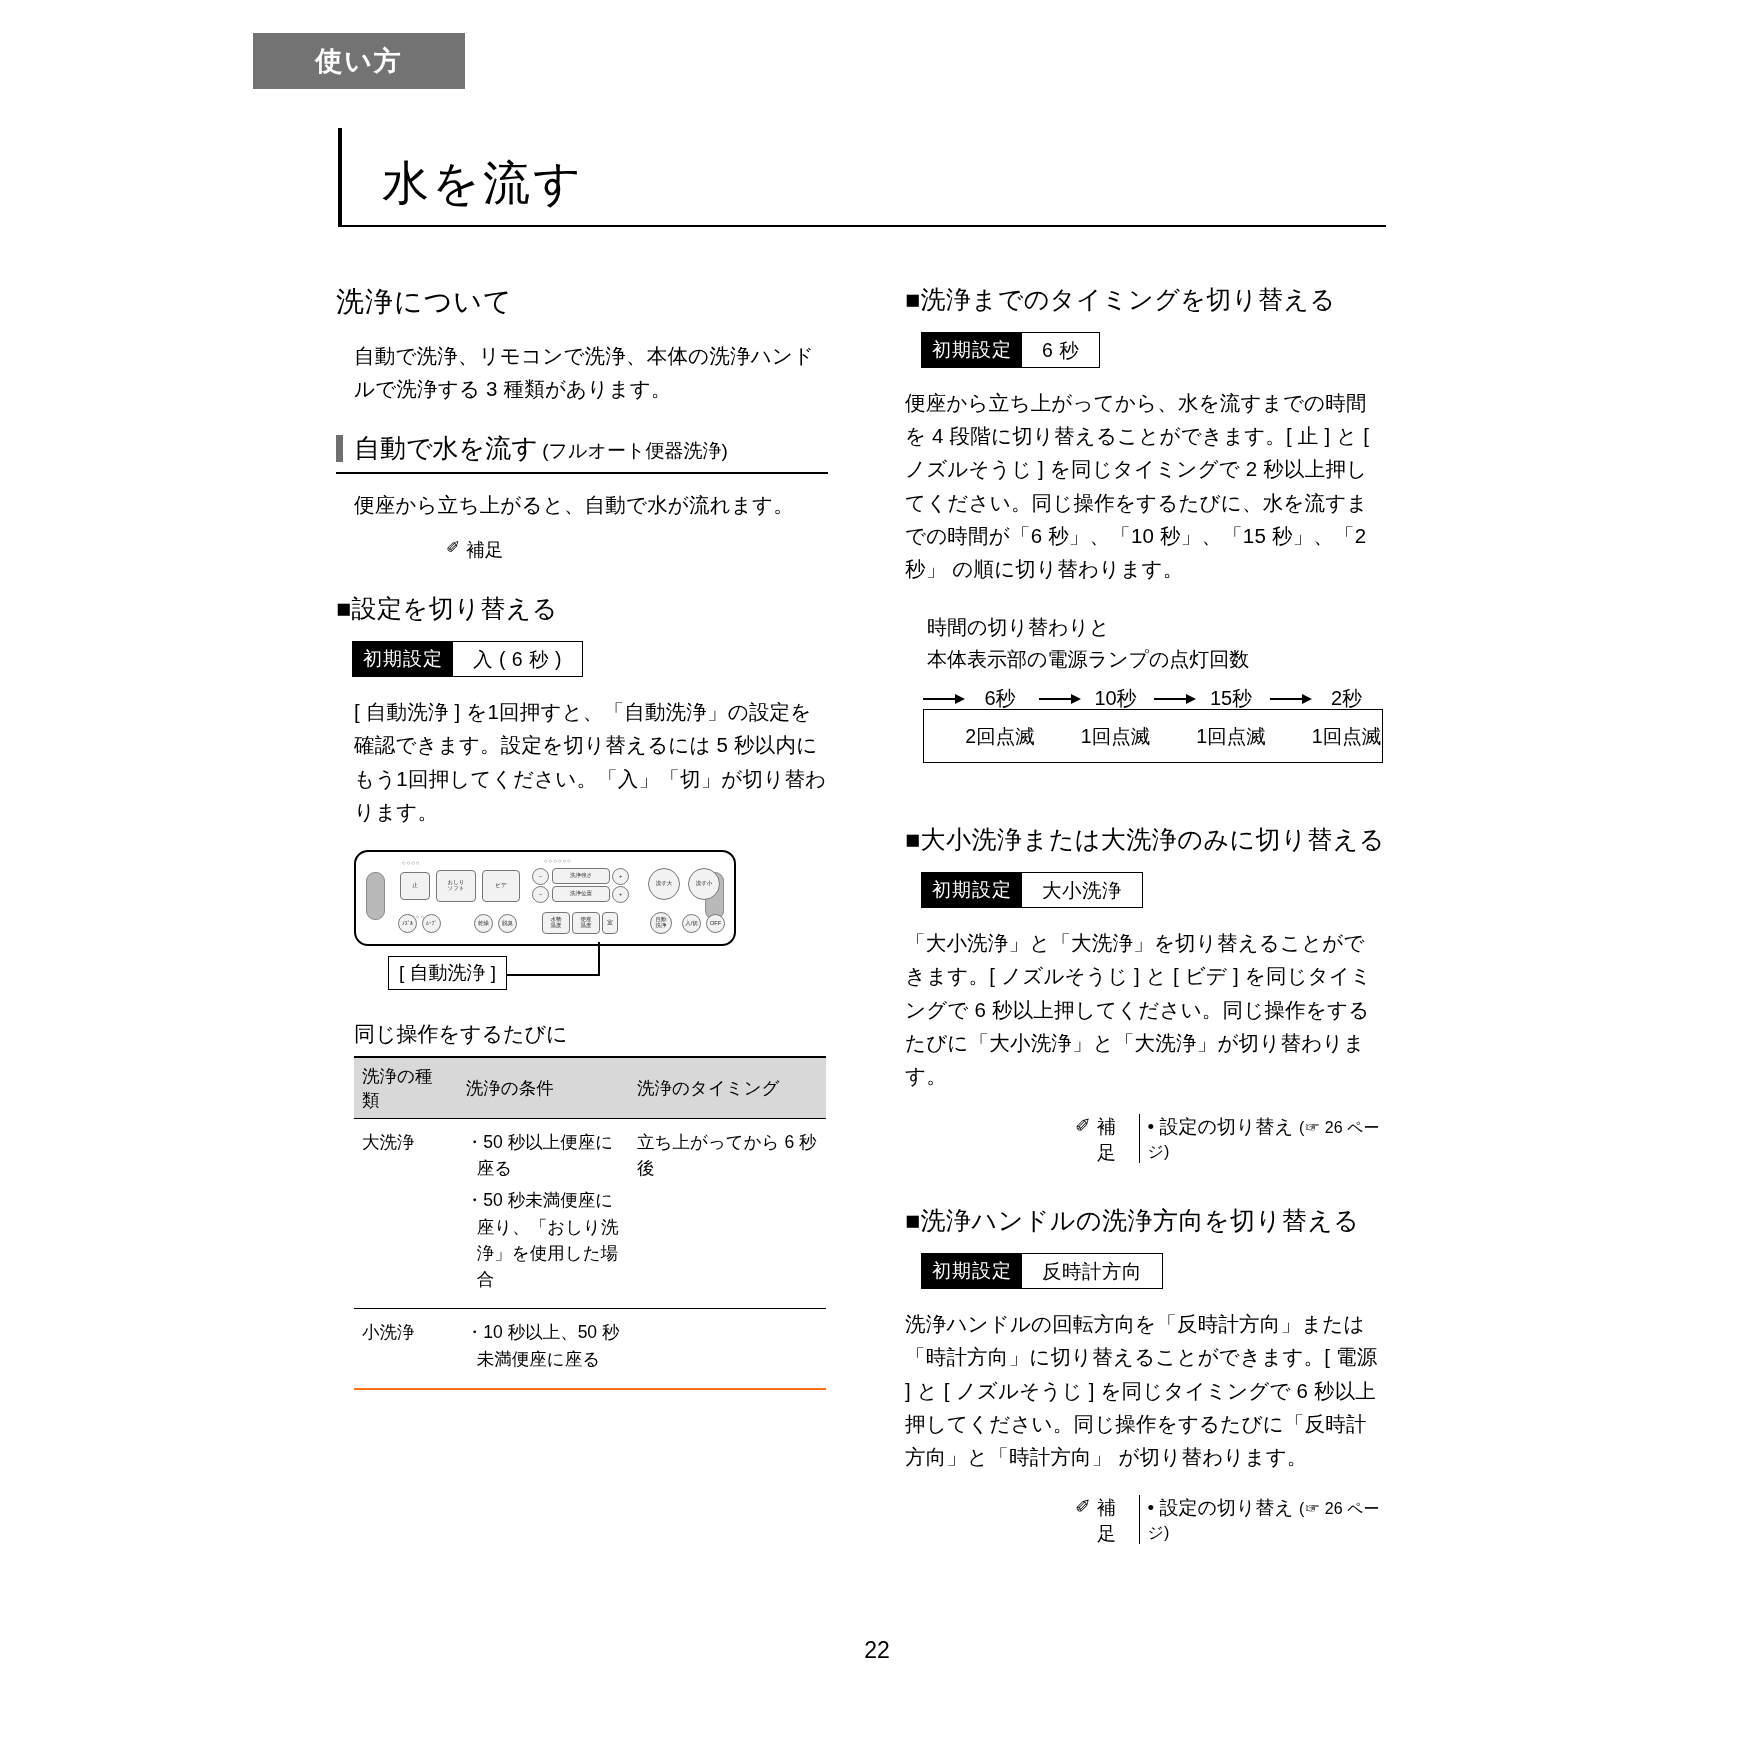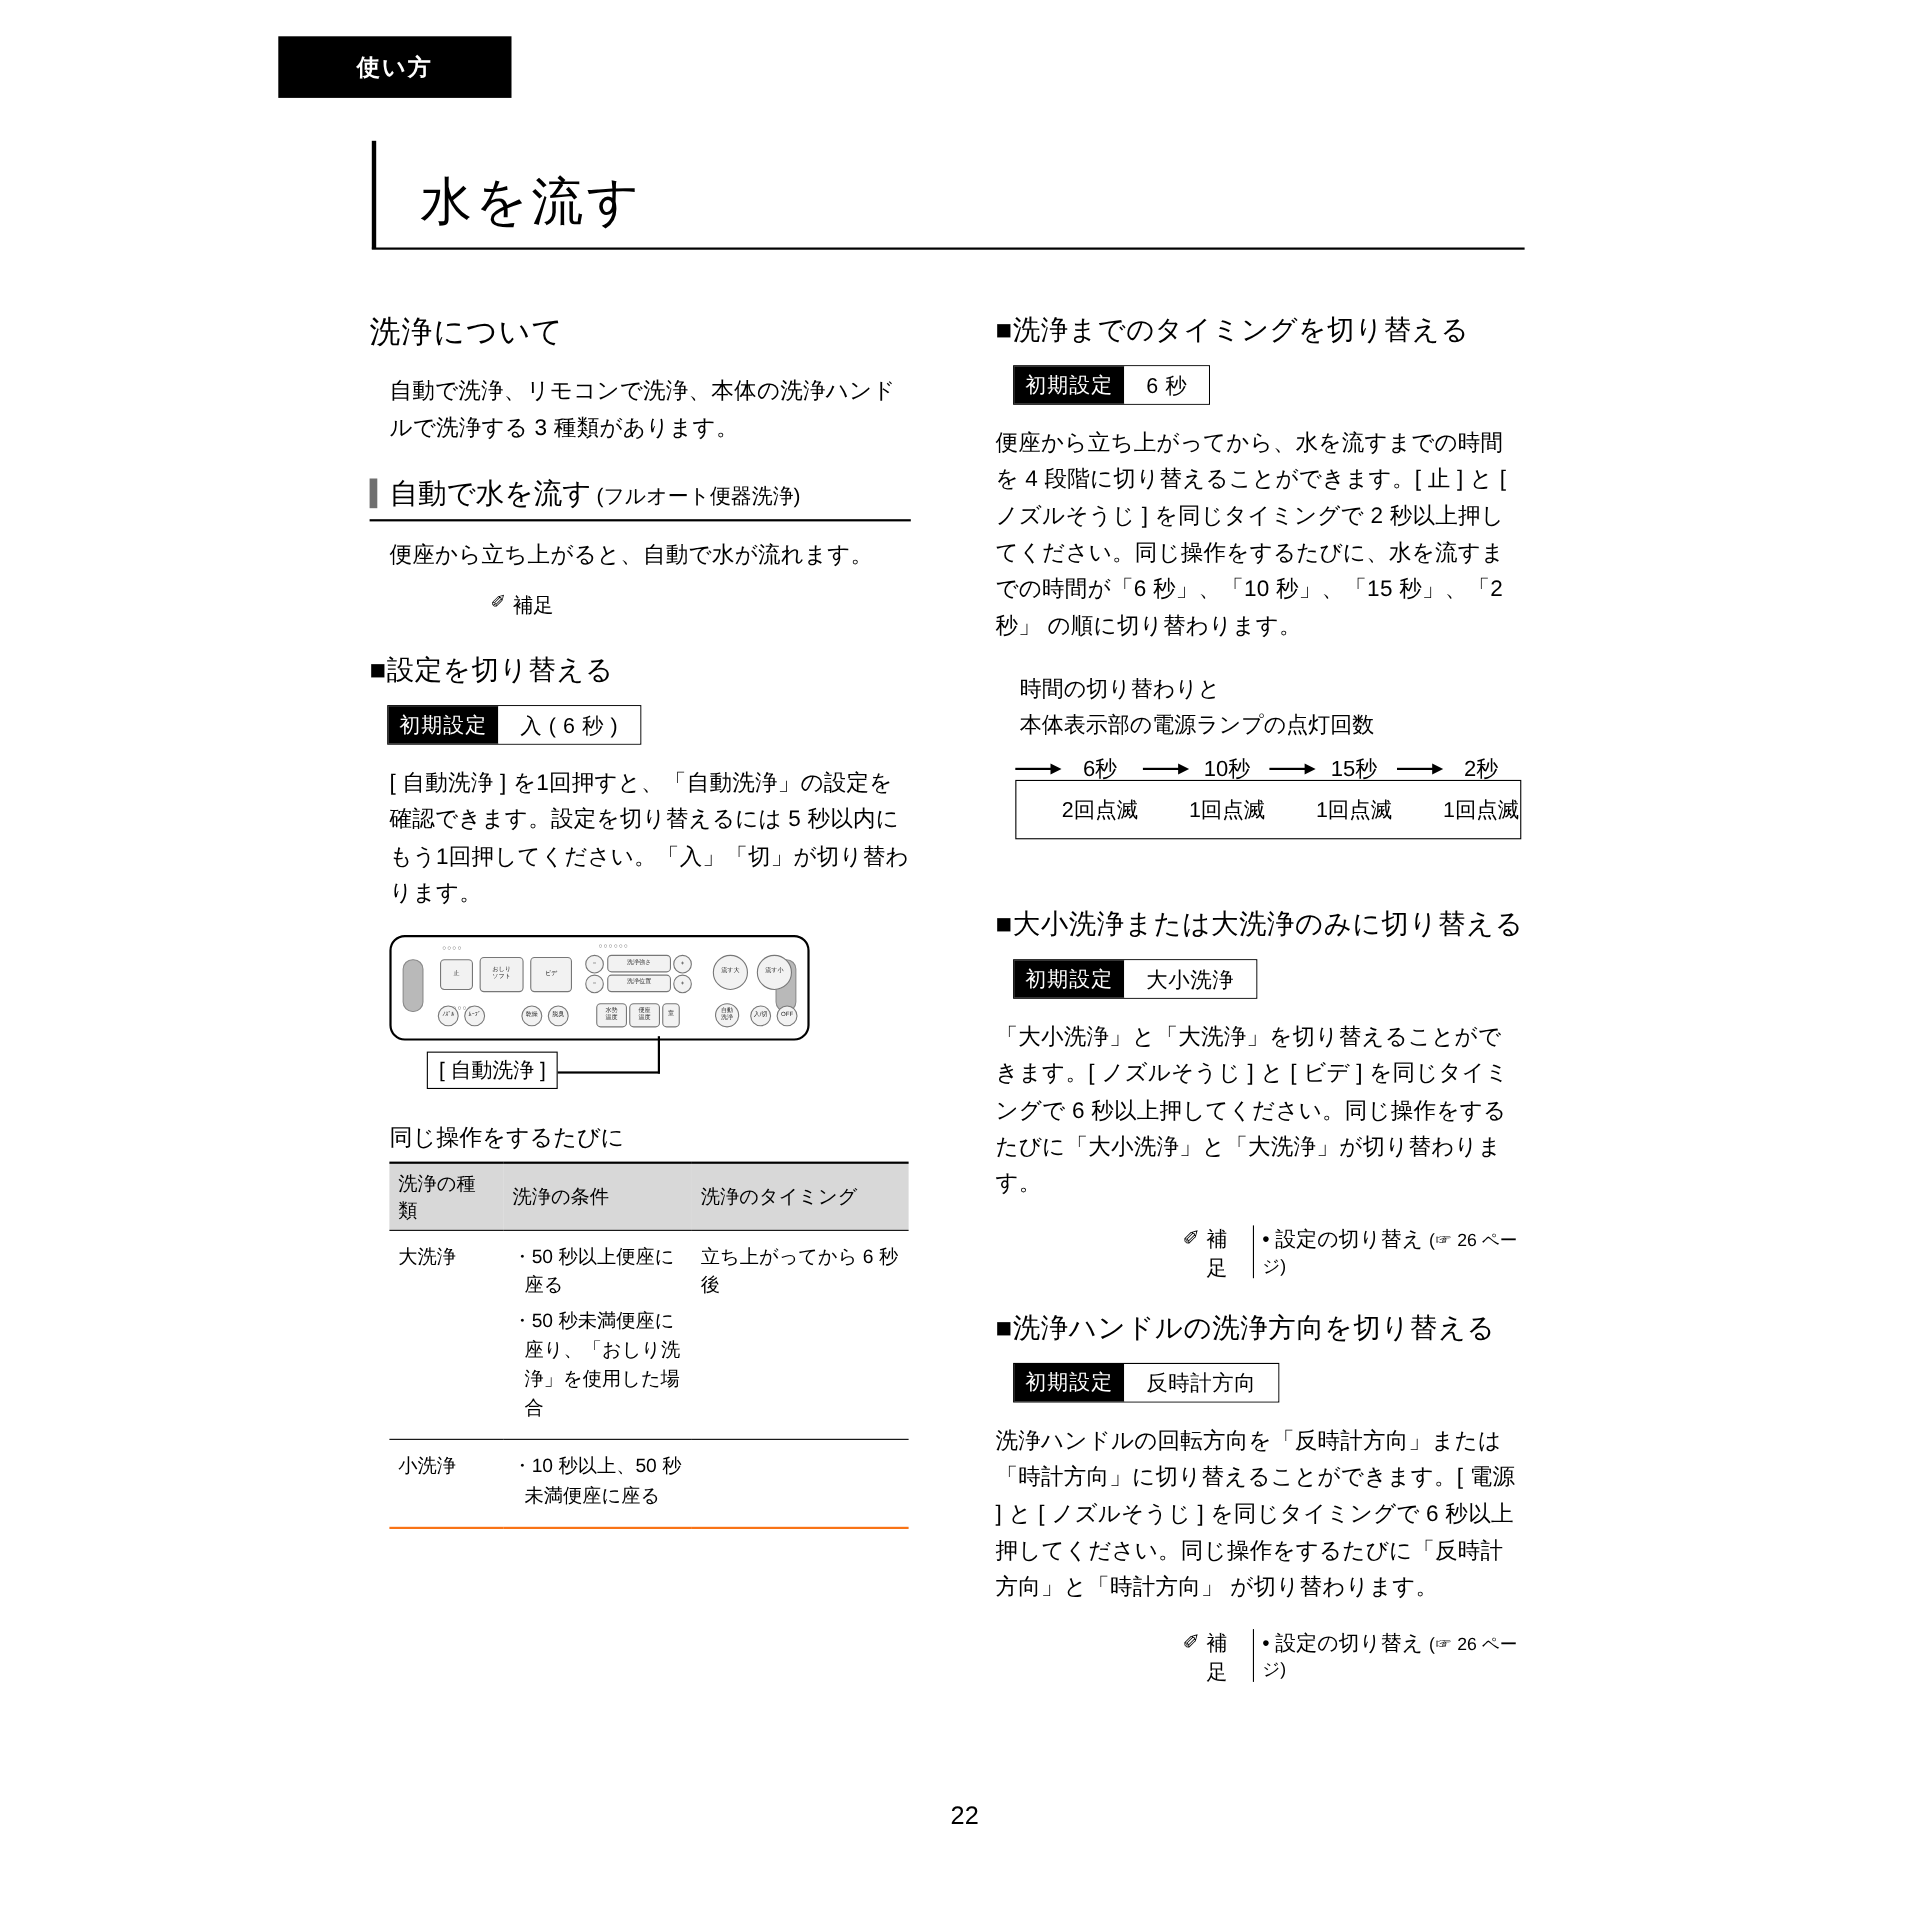--- a/index.html
+++ b/index.html
@@ -22,23 +22,23 @@
     height: 1754px;
   }
 
   
   .tab-badge {
     position: absolute;
     left: 253px;
     top: 33px;
     width: 212px;
     height: 56px;
-    background: #000000;
+    background: #737373;
     color: #ffffff;
-    font-size: 21px;
+    font-size: 27px;
     font-weight: bold;
     letter-spacing: 2px;
     display: flex;
     align-items: center;
     justify-content: center;
   }
   .title-wrap {
     position: absolute;
     left: 338px;
     top: 128px;
@@ -523,21 +523,21 @@
     <p class="body">「大小洗浄」と「大洗浄」を切り替えることができます。[ ノズルそうじ ] と [ ビデ ] を同じタイミングで 6 秒以上押してください。同じ操作をするたびに「大小洗浄」と「大洗浄」が切り替わります。</p>
     <div class="note-r">
       <span class="pen">✐</span>
       <span class="lbl" style="margin:0 6px;">補足</span>
       <span class="bar">
         <span>• 設定の切り替え</span>
         <span style="font-size:16px;">(☞ 26 ページ)</span>
       </span>
     </div>
 
-    <h3 class="blk" style="margin-top:24px;">■洗浄ハンドルの洗浄方向を切り替える</h3>
+    <h3 class="blk" style="margin-top:38px;">■洗浄ハンドルの洗浄方向を切り替える</h3>
     <div class="default-row">
       <div class="lab">初期設定</div>
       <div class="val">反時計方向</div>
     </div>
     <p class="body">洗浄ハンドルの回転方向を「反時計方向」または「時計方向」に切り替えることができます。[ 電源 ] と [ ノズルそうじ ] を同じタイミングで 6 秒以上押してください。同じ操作をするたびに「反時計方向」と「時計方向」 が切り替わります。</p>
     <div class="note-r">
       <span class="pen">✐</span>
       <span class="lbl" style="margin:0 6px;">補足</span>
       <span class="bar">
         <span>• 設定の切り替え</span>

